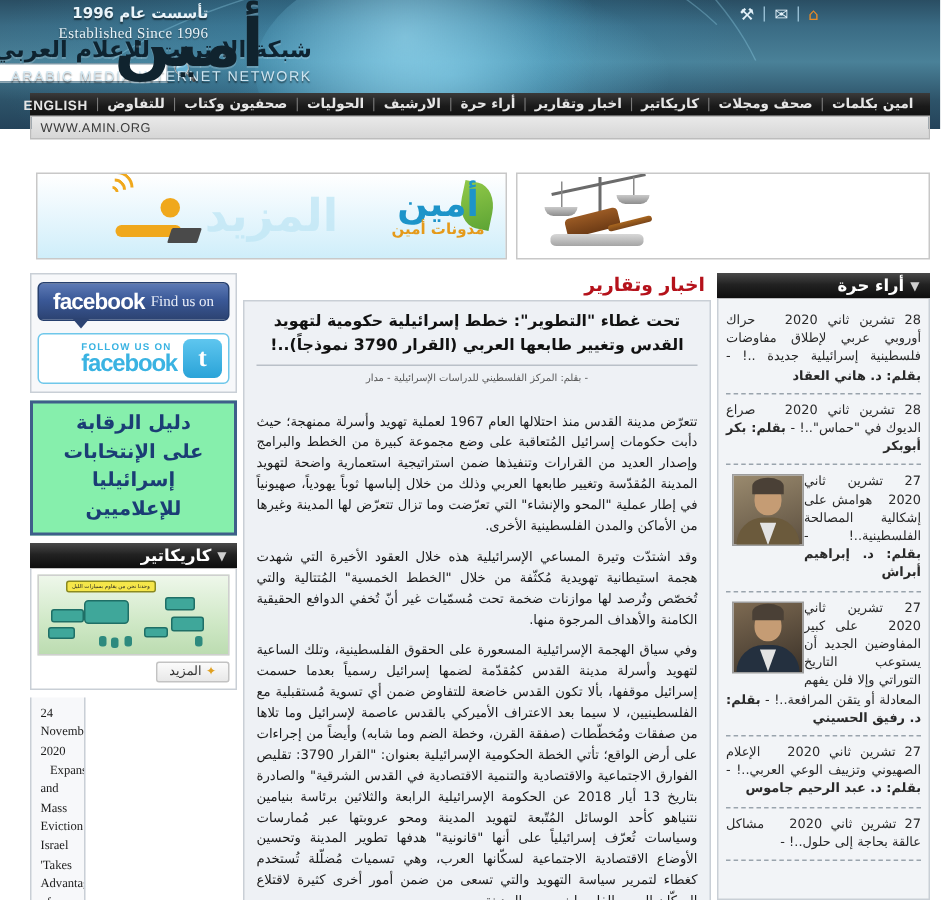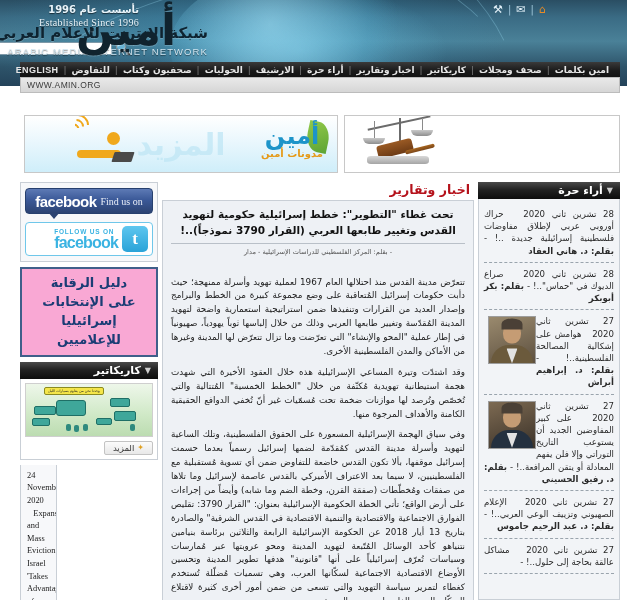--- a/index.html
+++ b/index.html
@@ -221,21 +221,21 @@
   .tw .badge { width:26px; height:26px; border-radius:5px; flex:0 0 26px;
     background:linear-gradient(180deg,#5ec6ef,#2aa3d8); color:#fff; font-size:17px; font-weight:bold;
     display:flex; align-items:center; justify-content:center; font-family:"Liberation Serif",serif; }
   .tw .r { display:flex; flex-direction:column; align-items:flex-start; }
   .tw .fu { font-size:6.5px; color:#3ab3e2; font-weight:bold; letter-spacing:.8px;
             font-family:"Liberation Sans",sans-serif; align-self:flex-end; }
   .tw .nm { font-size:16px; font-weight:bold; color:#3ab3e2; letter-spacing:-.8px; line-height:16px;
             font-family:"Liberation Sans",sans-serif; }
 
   .guide {
-    border:2px solid #3f5f8a; background:#f9a8d4; padding:7px 4px; text-align:center;
+    border:2px solid #3f5f8a; background:#86efac; padding:7px 4px; text-align:center;
     display:flex; flex-direction:column; gap:4px;
   }
   .guide div { font-size:13px; font-weight:bold; color:#1b3d75; line-height:1.15; }
 
   .cari-body { border:1px solid #c9cfd6; border-top:none; background:#fff; padding:4px; }
   .cari-img { width:100%; height:54px; background:#d8ecd2; border:1px solid #cfcfcf;
               position:relative; overflow:hidden; }
   .cari-img .sky { position:absolute; inset:0; background:linear-gradient(180deg,#eef7ea 0%,#cfe8c6 60%,#bcdcb1 100%); }
   .cari-img .bub { position:absolute; left:18px; top:3px; background:#f5e64a; border:1px solid #8a8a20;
               font-size:3.6px; padding:1px 3px; color:#222; white-space:nowrap; border-radius:2px; }

